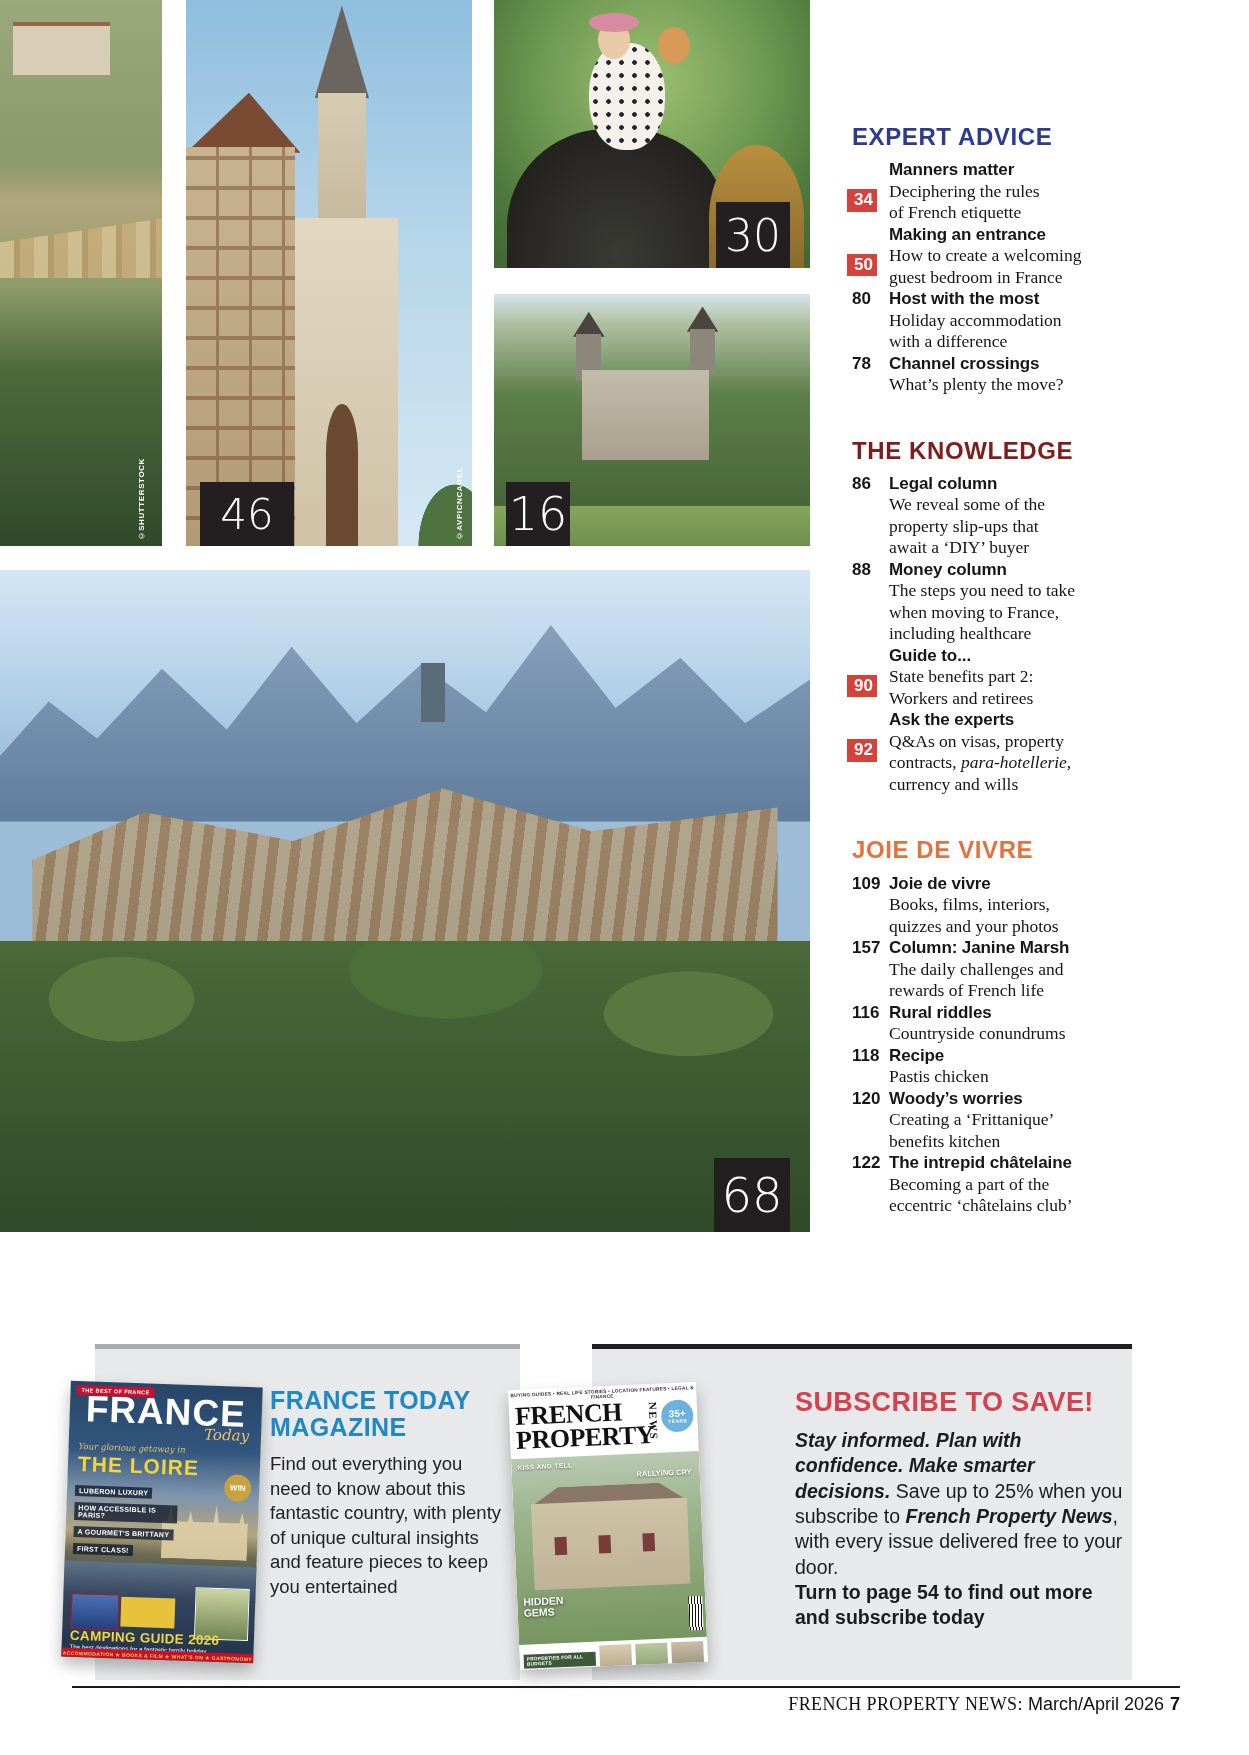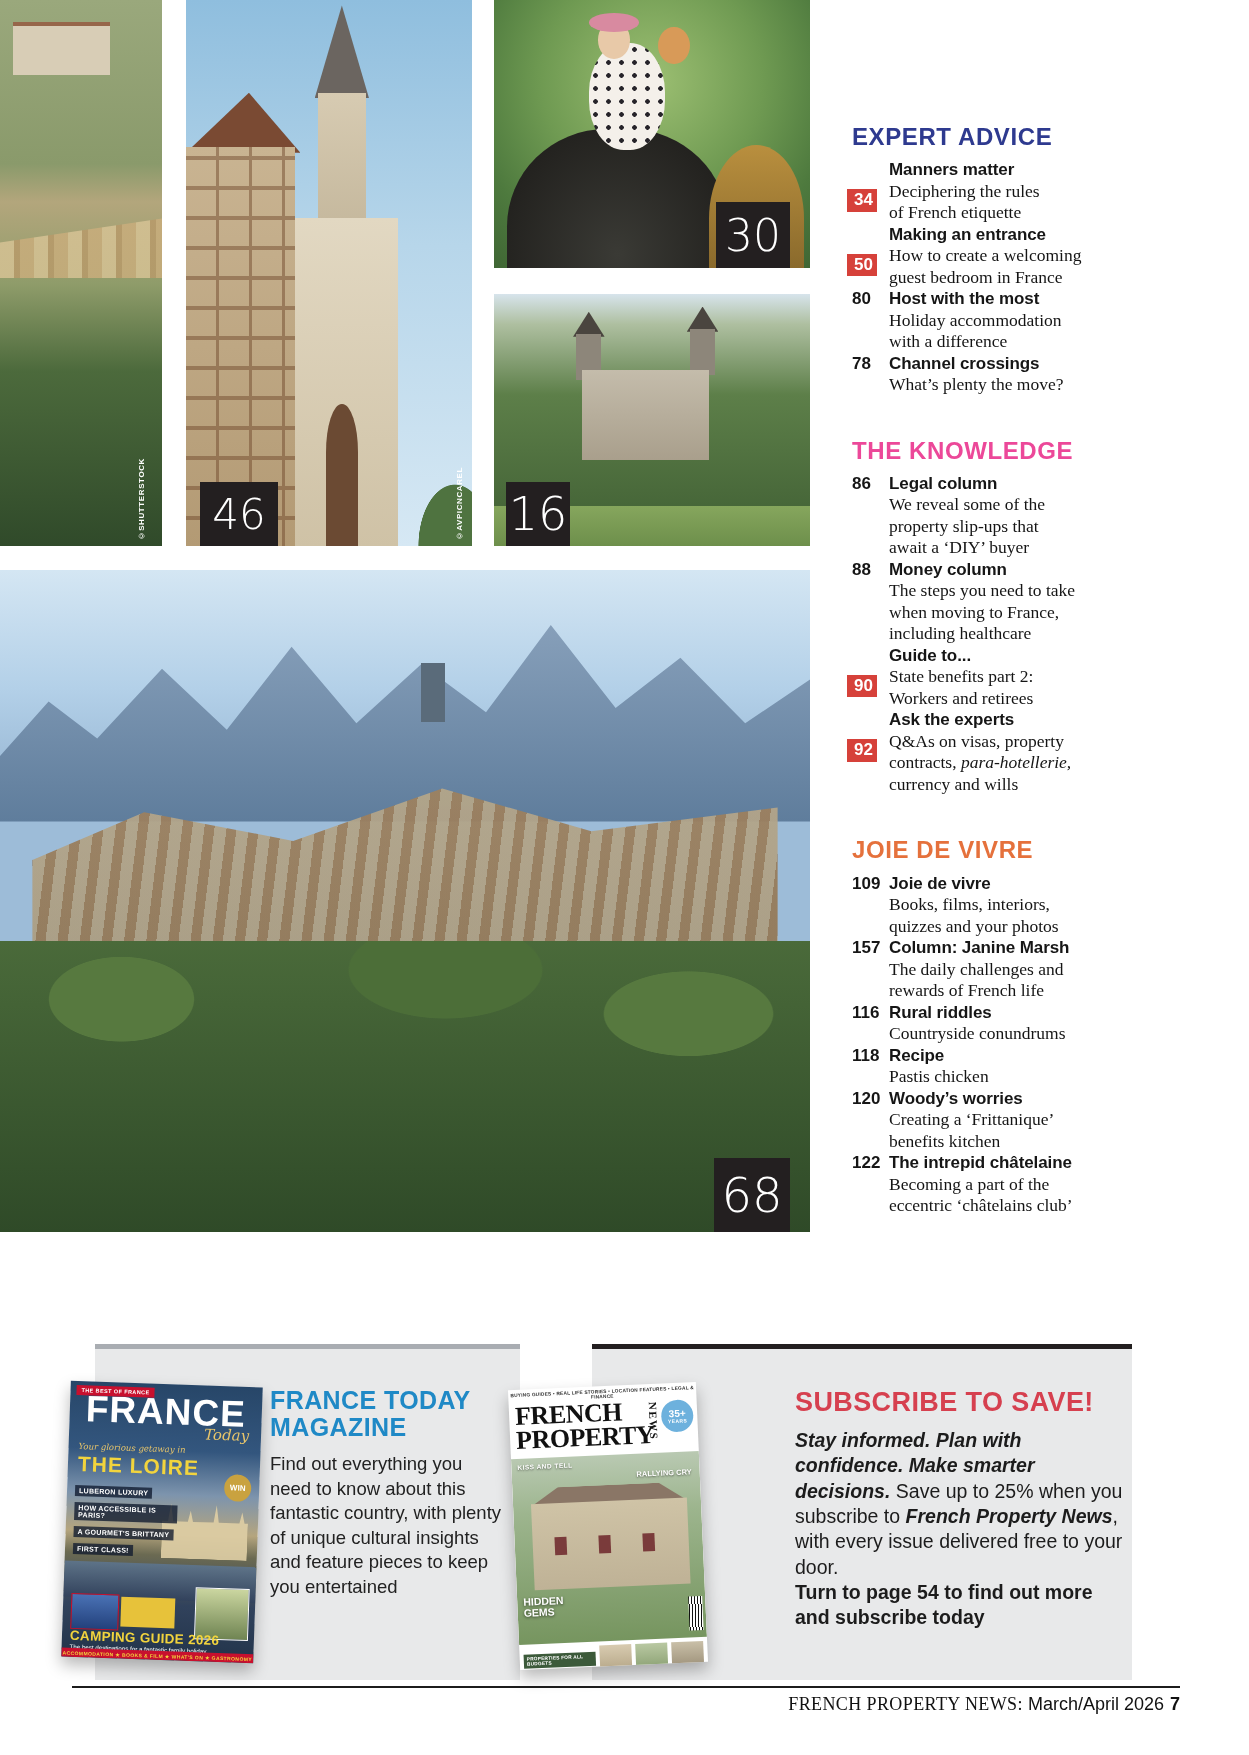--- a/index.html
+++ b/index.html
@@ -55,21 +55,21 @@
     background:repeating-linear-gradient(97deg,rgba(163,121,82,.45) 0 10px,rgba(208,195,168,.5) 10px 22px),linear-gradient(180deg,#99896c,#7e7257);
     clip-path:polygon(0 30%,15% 10%,35% 22%,55% 0,75% 18%,100% 8%,100% 100%,0 100%);}
   .pan-trees{position:absolute;left:0;right:0;bottom:0;height:44%;
     background:radial-gradient(120px 70px at 15% 20%,#57793f 0 60%,transparent 61%),
                radial-gradient(160px 80px at 55% 10%,#4c6e38 0 60%,transparent 61%),
                radial-gradient(140px 70px at 85% 25%,#57793f 0 60%,transparent 61%),
                linear-gradient(180deg,#4a6a3a,#2f4a28);}
 
   .pagebadge{position:absolute;background:var(--ink-black,#231f20);color:#fff;display:flex;align-items:center;justify-content:center;
     font-family:"DejaVu Sans",sans-serif;font-weight:200;}
-  .badge-46{left:14px;bottom:0;width:78px;height:64px;font-size:42px;}
+  .badge-46{left:14px;bottom:0;width:94px;height:64px;font-size:42px;}
   .badge-30{right:20px;bottom:0;width:74px;height:66px;font-size:44px;}
   .badge-16{left:12px;bottom:0;width:64px;height:64px;font-size:46px;}
   .badge-68{right:20px;bottom:0;width:76px;height:74px;font-size:48px;}
 
   .credit{position:absolute;color:#fff;font-size:8px;letter-spacing:.6px;font-weight:600;
     writing-mode:vertical-rl;transform:rotate(180deg);}
   .credit-hillside{right:16px;bottom:6px;}
   .credit-church{right:8px;bottom:6px;}
 
   
@@ -264,21 +264,21 @@
         <div class="toc-title">Channel crossings</div>
         <div class="toc-desc">
                 <div class="dline"><span>What’s plenty the move?</span></div>
               </div>
       </div>
     </div>
   </div>
     </section>
 
     <section class="toc-section">
-      <h2 class="toc-heading" style="color: #ec4899;">THE KNOWLEDGE</h2>
+      <h2 class="toc-heading" style="color: #7f1d1d;">THE KNOWLEDGE</h2>
       <div class="toc-items">
     <div class="toc-item">
       <span class="toc-num"><span class="numtext">86</span></span>
       <div class="toc-body">
         <div class="toc-title">Legal column</div>
         <div class="toc-desc">
                 <div class="dline"><span>We reveal some of the</span></div>
                 <div class="dline"><span>property slip-ups that</span></div>
                 <div class="dline"><span>await a ‘DIY’ buyer</span></div>
               </div>

